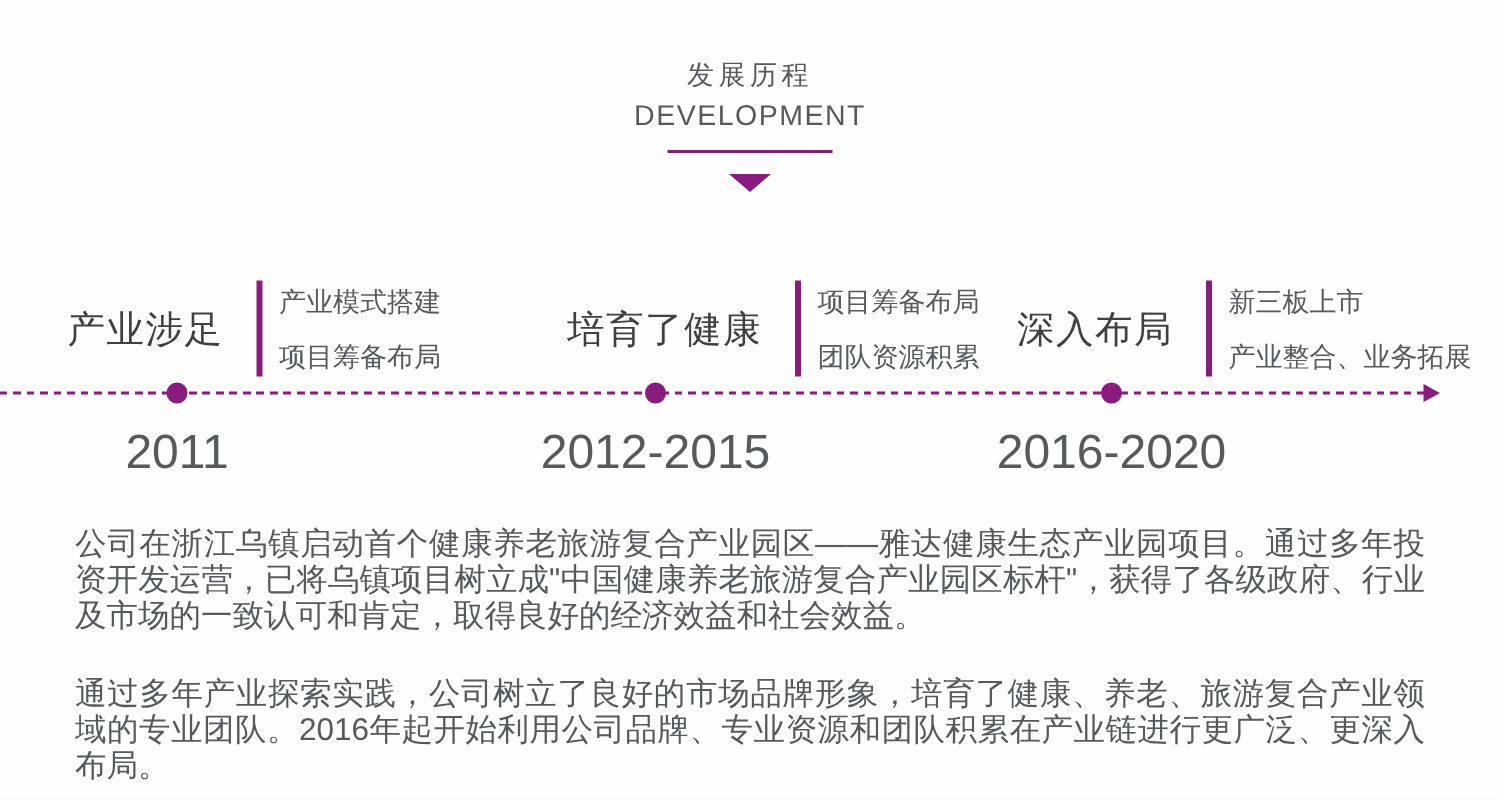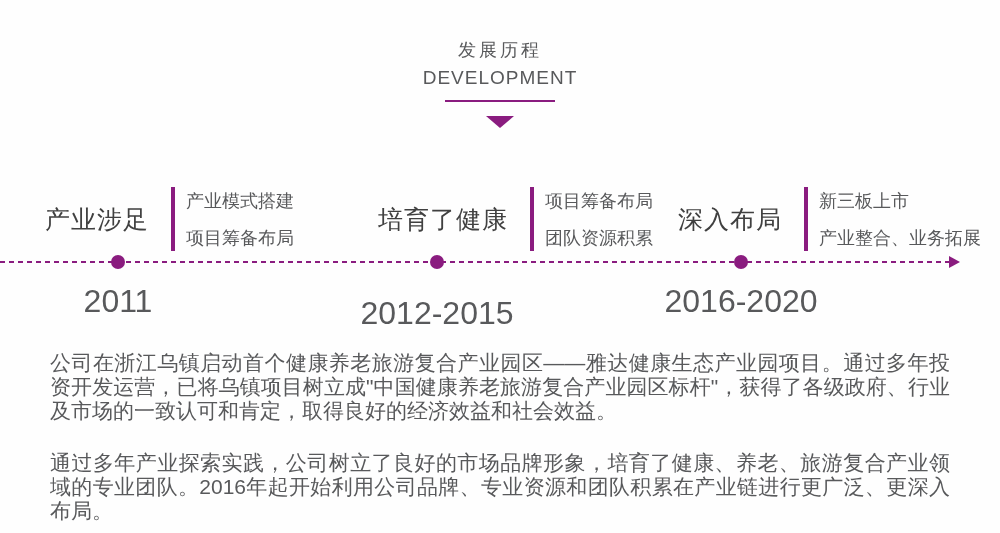--- a/index.html
+++ b/index.html
@@ -137,21 +137,21 @@
     </div>
   </div>
 
   <div class="timeline-line"></div>
   <div class="timeline-arrow"></div>
   <div class="timeline-dot" style="left:111px;"></div>
   <div class="timeline-dot" style="left:430px;"></div>
   <div class="timeline-dot" style="left:734px;"></div>
 
   <div class="year" style="left:118px;">2011</div>
-  <div class="year" style="left:437px;margin-top:12px;">2012-2015</div>
+  <div class="year" style="left:437px;">2012-2015</div>
   <div class="year" style="left:741px;">2016-2020</div>
 
   <div class="body-text">
     <p>公司在浙江乌镇启动首个健康养老旅游复合产业园区——雅达健康生态产业园项目。通过多年投资开发运营，已将乌镇项目树立成"中国健康养老旅游复合产业园区标杆"，获得了各级政府、行业及市场的一致认可和肯定，取得良好的经济效益和社会效益。</p>
     <p>通过多年产业探索实践，公司树立了良好的市场品牌形象，培育了健康、养老、旅游复合产业领域的专业团队。2016年起开始利用公司品牌、专业资源和团队积累在产业链进行更广泛、更深入布局。</p>
   </div>
 
 </div>
 
 </body></html>

